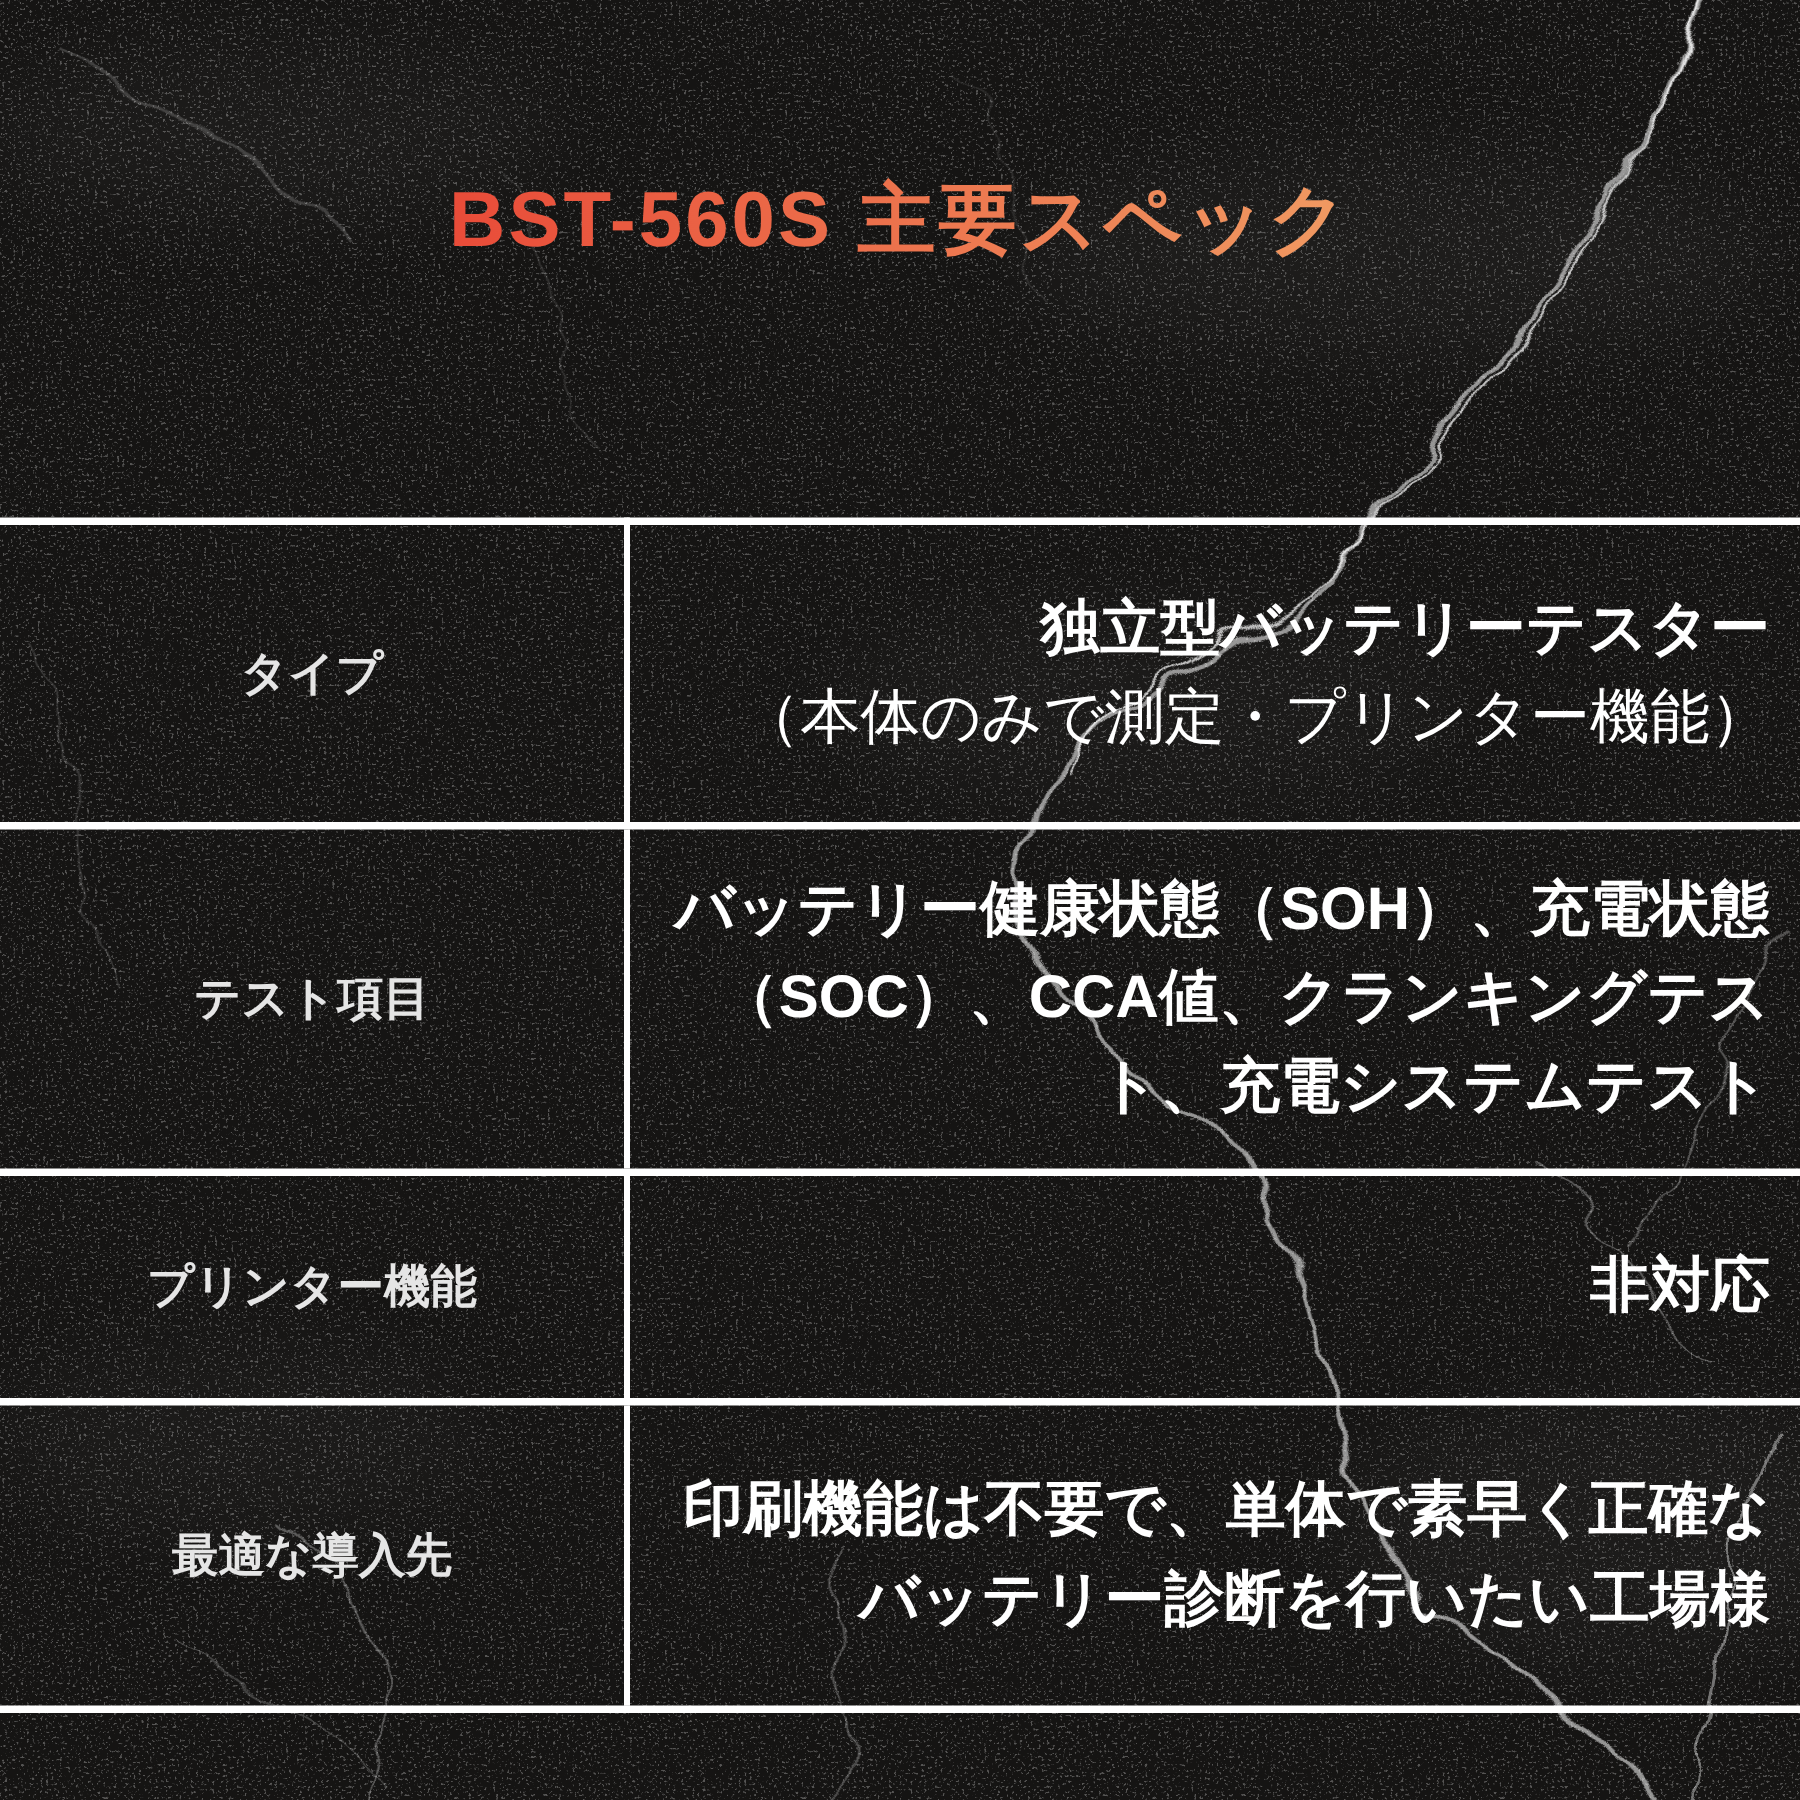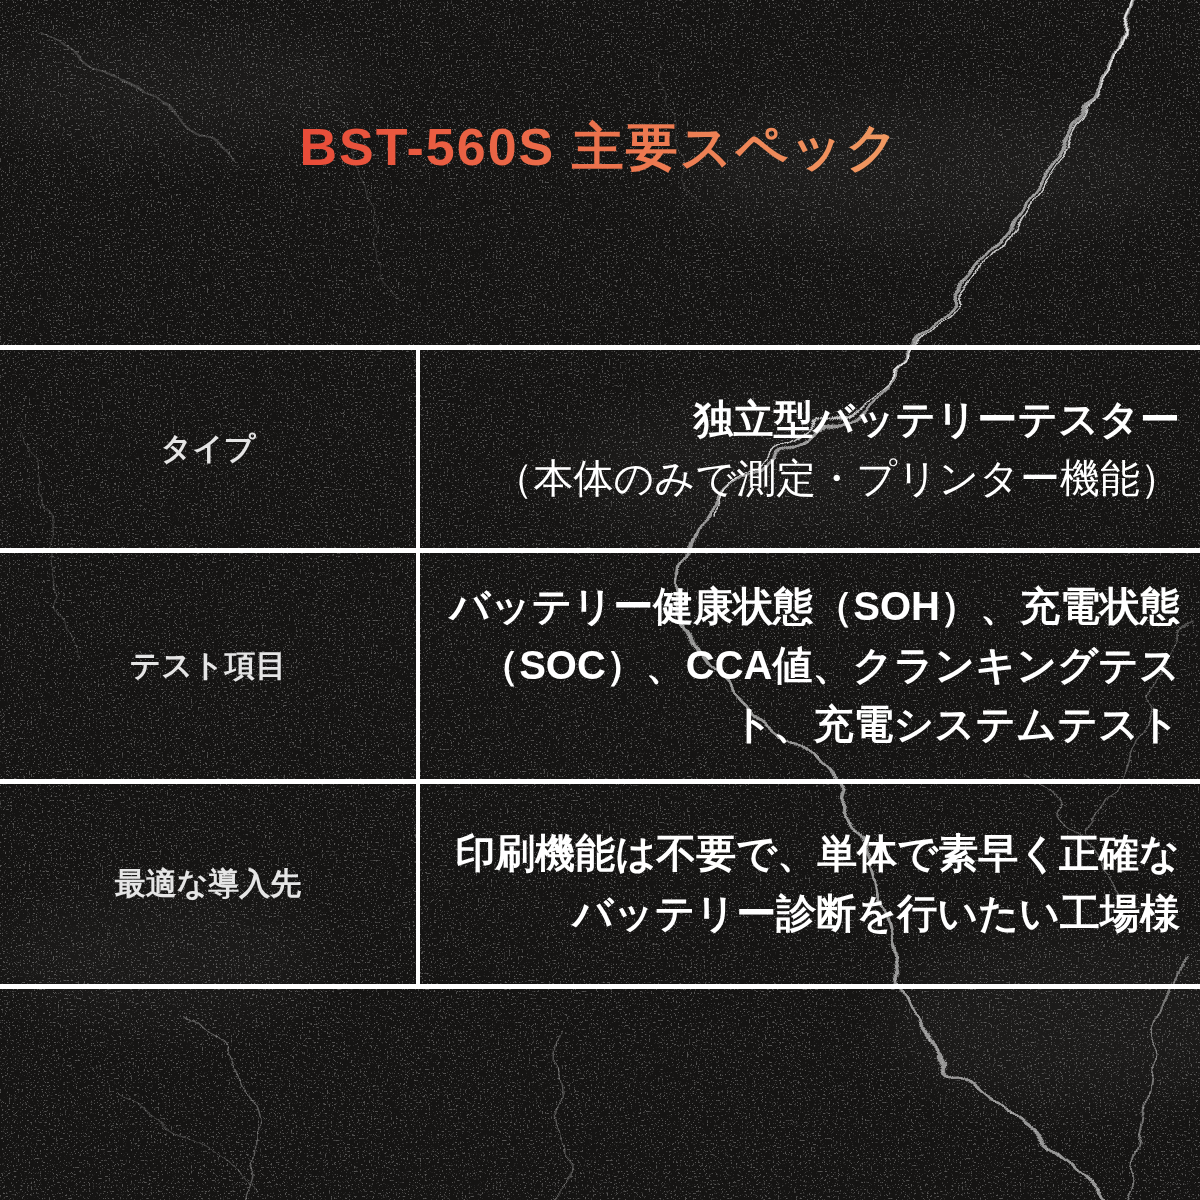--- a/index.html
+++ b/index.html
@@ -128,18 +128,22 @@
       <td class="label">タイプ</td>
       <td class="value">
         <span>独立型バッテリーテスター</span><br>
         <span class="note">（本体のみで測定・プリンター機能）</span>
       </td>
     </tr>
     <tr class="r3">
       <td class="label">テスト項目</td>
       <td class="value">バッテリー健康状態（SOH）、充電状態（SOC）、CCA値、クランキングテスト、充電システムテスト</td>
     </tr>
+    <tr class="r4">
+      <td class="label">プリンター機能</td>
+      <td class="value">非対応</td>
+    </tr>
     <tr class="r5">
       <td class="label">最適な導入先</td>
       <td class="value">印刷機能は不要で、単体で素早く正確なバッテリー診断を行いたい工場様</td>
     </tr>
   </tbody>
 </table>
 
 </body></html>

